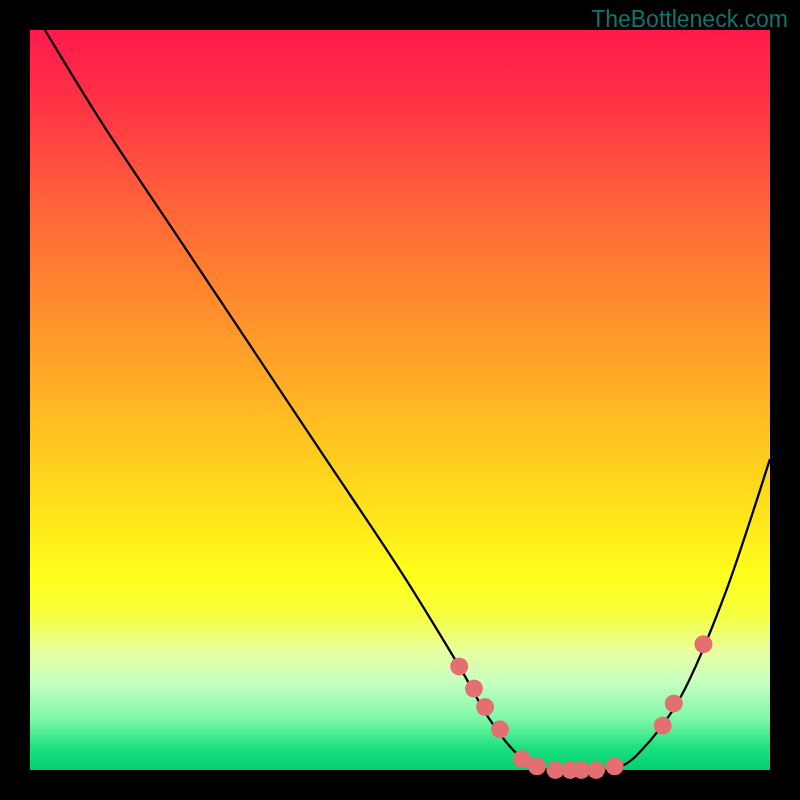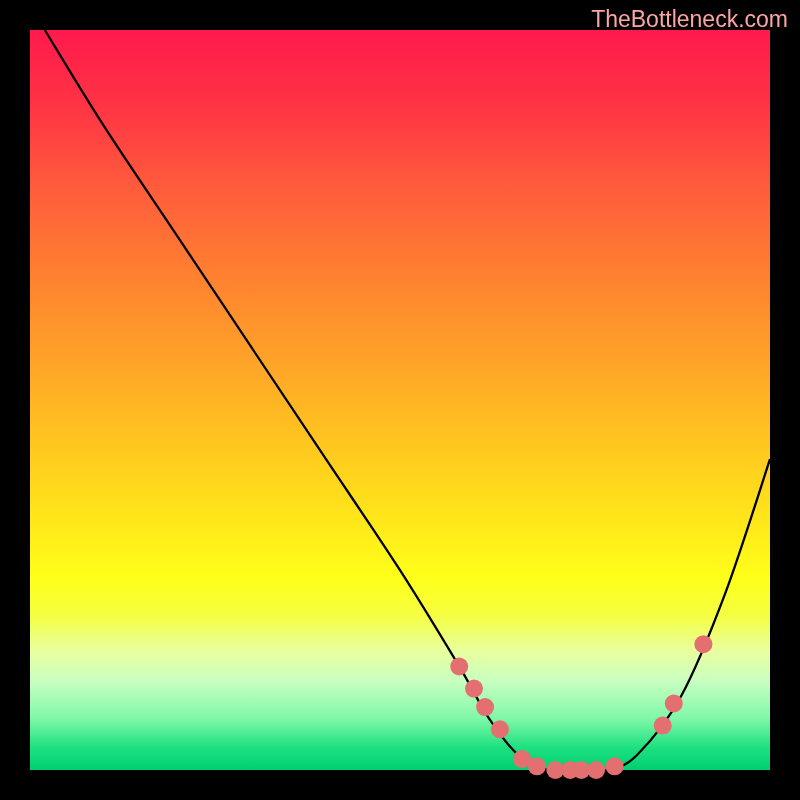--- a/index.html
+++ b/index.html
@@ -39,21 +39,21 @@
       #00d070 100%
     );
   }
   .watermark {
     position: absolute;
     top: 6px;
     right: 12px;
     font-family: Arial, Helvetica, sans-serif;
     font-size: 23px;
     font-weight: 500;
-    color: #fca5a5;
+    color: #0f766e;
   }
   svg.curve {
     position: absolute;
     left: 0;
     top: 0;
     width: 740px;
     height: 740px;
     overflow: visible;
   }
 </style>

